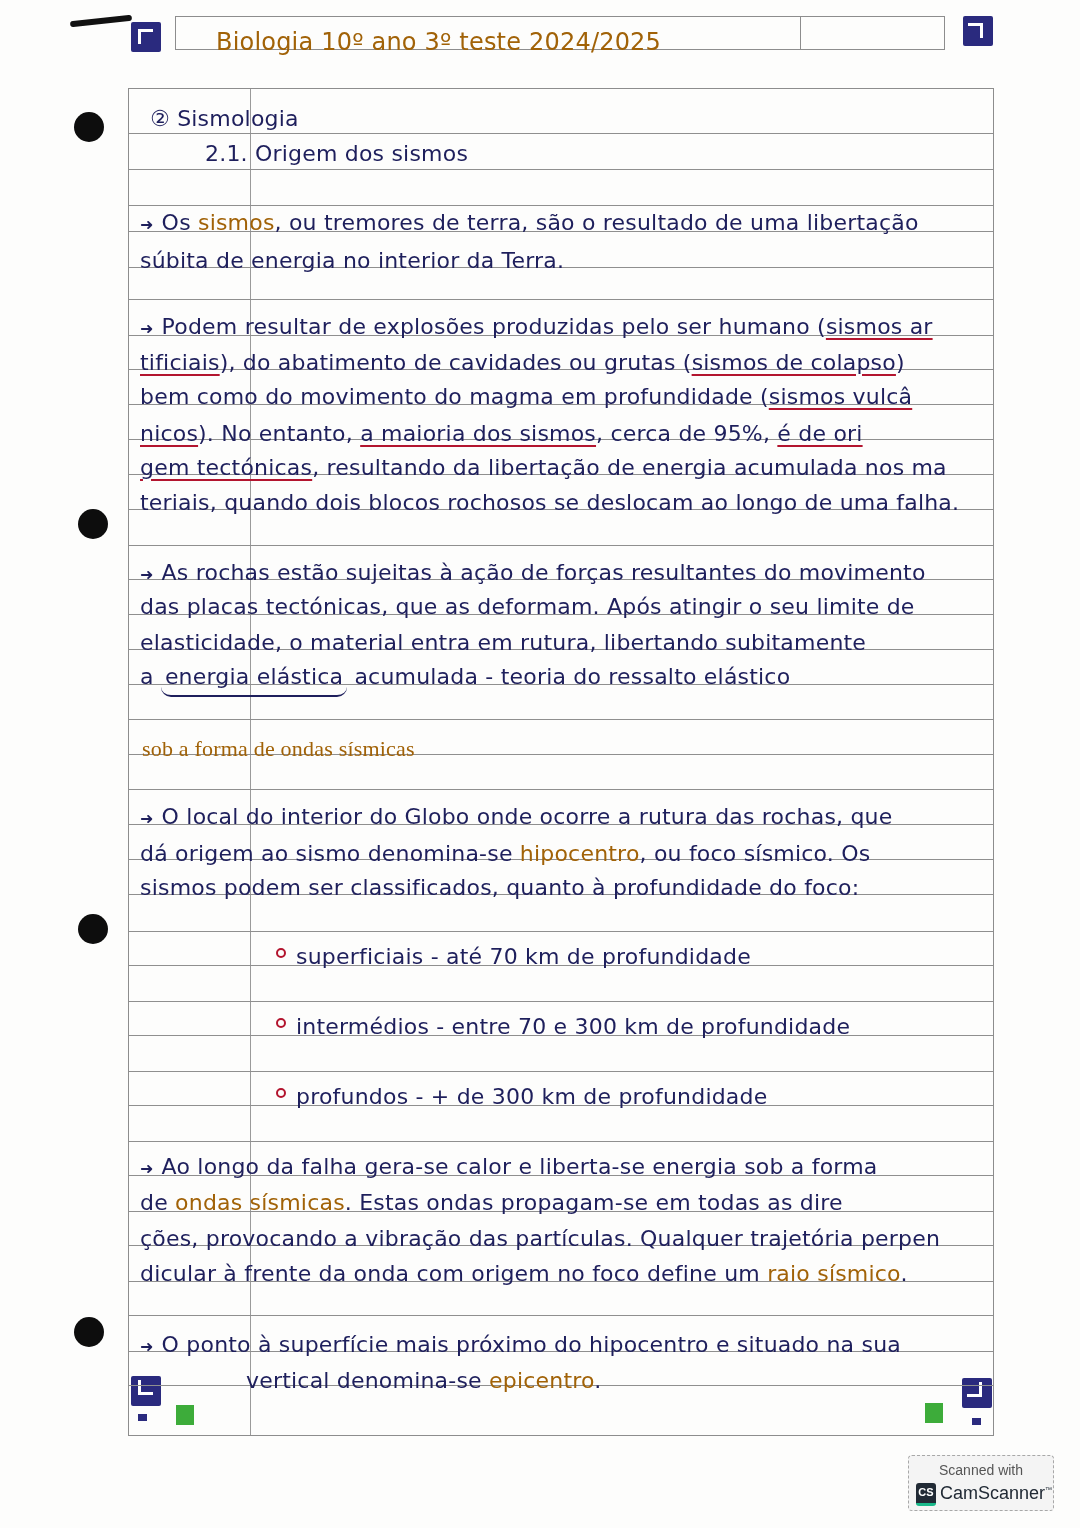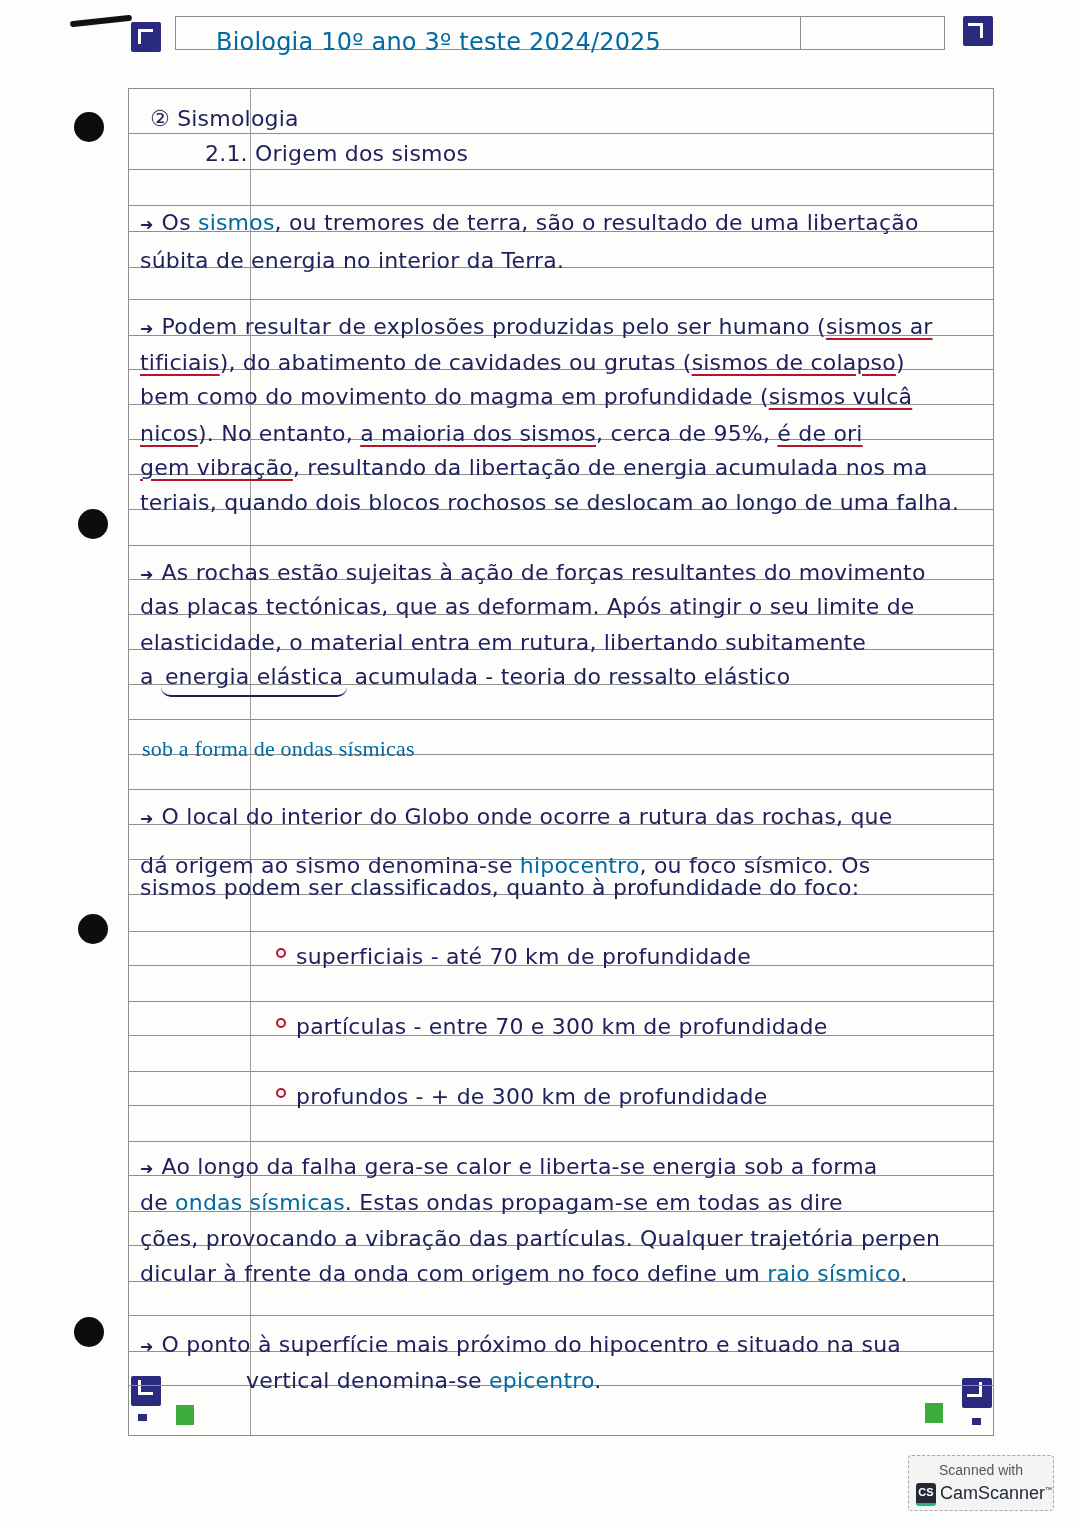--- a/index.html
+++ b/index.html
@@ -1,20 +1,20 @@
 <!DOCTYPE html>
 <html><head>
 <meta charset="utf-8">
 <style>
   html,body{margin:0;padding:0;}
   body{width:1080px;height:1528px;background:#fdfdfc;position:relative;overflow:hidden;
        font-family:"DejaVu Sans",sans-serif;}
   .abs{position:absolute;}
   .blue{color:#1e1f5c;}
-  .red{color:#0369a1;}
+  .red{color:#a16207;}
   .hw{font-family:"DejaVu Sans",sans-serif;font-size:22px;letter-spacing:0.2px;white-space:nowrap;line-height:1;}
   .uline{text-decoration:underline;text-decoration-color:#b3152f;text-decoration-thickness:2px;text-underline-offset:4px;}
   
   #page{left:128px;top:88px;width:864px;height:1346px;border:1.5px solid #8d8d8d;}
   .rule{position:absolute;left:0;width:864px;height:0;border-top:1.3px solid #8f8f8f;}
   #margin-line{left:121px;top:0;height:1346px;border-left:1.3px solid #9a9a9a;width:0;position:absolute;}
   
   #header-box{left:175px;top:16px;width:768px;height:32px;border:1.5px solid #8d8d8d;}
   #header-divider{position:absolute;left:624px;top:0;height:32px;border-left:1.5px solid #8d8d8d;}
   .corner{position:absolute;width:30px;height:30px;background:#2a2a7e;border-radius:2px;}
@@ -115,48 +115,48 @@
 <div class="abs hw blue" style="left:140px;top:352px;">
   <span class="uline">tificiais</span><span>), do abatimento de cavidades ou grutas (</span><span class="uline">sismos de colapso</span><span>)</span>
 </div>
 <div class="abs hw blue" style="left:140px;top:386px;">
   <span>bem como do movimento do magma em profundidade (</span><span class="uline">sismos vulcâ</span>
 </div>
 <div class="abs hw blue" style="left:140px;top:423px;">
   <span class="uline">nicos</span><span>). No entanto, </span><span class="uline">a maioria dos sismos</span><span>, cerca de 95%, </span><span class="uline">é de ori</span>
 </div>
 <div class="abs hw blue" style="left:140px;top:457px;">
-  <span class="uline">gem vibração</span><span>, resultando da libertação de energia acumulada nos ma</span>
+  <span class="uline">gem tectónicas</span><span>, resultando da libertação de energia acumulada nos ma</span>
 </div>
 <div class="abs hw blue" style="left:140px;top:492px;">teriais, quando dois blocos rochosos se deslocam ao longo de uma falha.</div>
 
 <div class="abs hw blue" style="left:140px;top:562px;">
   <span class="arrow">➜</span><span>As rochas estão sujeitas à ação de forças resultantes do movimento</span>
 </div>
 <div class="abs hw blue" style="left:140px;top:596px;">das placas tectónicas, que as deformam. Após atingir o seu limite de</div>
 <div class="abs hw blue" style="left:140px;top:632px;">elasticidade, o material entra em rutura, libertando subitamente</div>
 <div class="abs hw blue" style="left:140px;top:666px;">
   <span>a </span><span style="border-bottom:2px solid #1e1f5c;border-radius:0 0 10px 10px;padding:0 4px 6px;">energia elástica</span><span> acumulada - teoria do ressalto elástico</span>
 </div>
 
 <div class="abs hw red" style="left:142px;top:738px;font-family:Liberation Serif, serif;">sob a forma de ondas sísmicas</div>
 
 <div class="abs hw blue" style="left:140px;top:806px;">
   <span class="arrow">➜</span><span>O local do interior do Globo onde ocorre a rutura das rochas, que</span>
 </div>
-<div class="abs hw blue" style="left:140px;top:843px;margin-top:12px;">
+<div class="abs hw blue" style="left:140px;top:843px;">
   <span>dá origem ao sismo denomina-se </span><span class="red">hipocentro</span><span>, ou foco sísmico. Os</span>
 </div>
 <div class="abs hw blue" style="left:140px;top:877px;">sismos podem ser classificados, quanto à profundidade do foco:</div>
 
 <div class="abs hw blue" style="left:276px;top:946px;">
   <span class="bullet"></span><span>superficiais</span><span> - até 70 km de profundidade</span>
 </div>
 <div class="abs hw blue" style="left:276px;top:1016px;">
-  <span class="bullet"></span><span>partículas</span><span> - entre 70 e 300 km de profundidade</span>
+  <span class="bullet"></span><span>intermédios</span><span> - entre 70 e 300 km de profundidade</span>
 </div>
 <div class="abs hw blue" style="left:276px;top:1086px;">
   <span class="bullet"></span><span>profundos</span><span> - + de 300 km de profundidade</span>
 </div>
 
 <div class="abs hw blue" style="left:140px;top:1156px;">
   <span class="arrow">➜</span><span>Ao longo da falha gera-se calor e liberta-se energia sob a forma</span>
 </div>
 <div class="abs hw blue" style="left:140px;top:1192px;">
   <span>de </span><span class="red">ondas sísmicas</span><span>. Estas ondas propagam-se em todas as dire</span>

